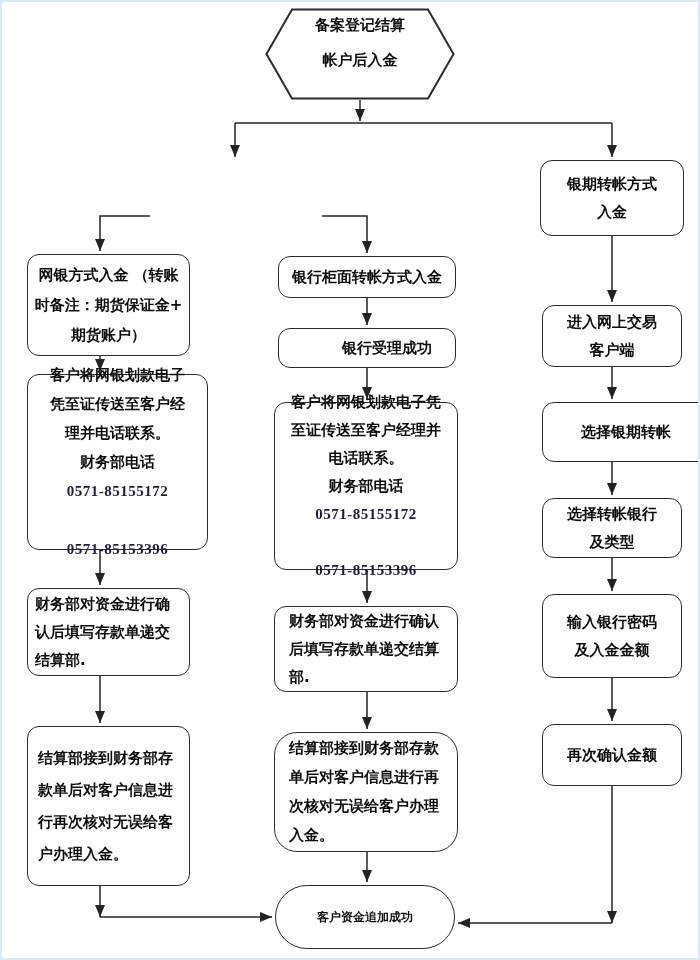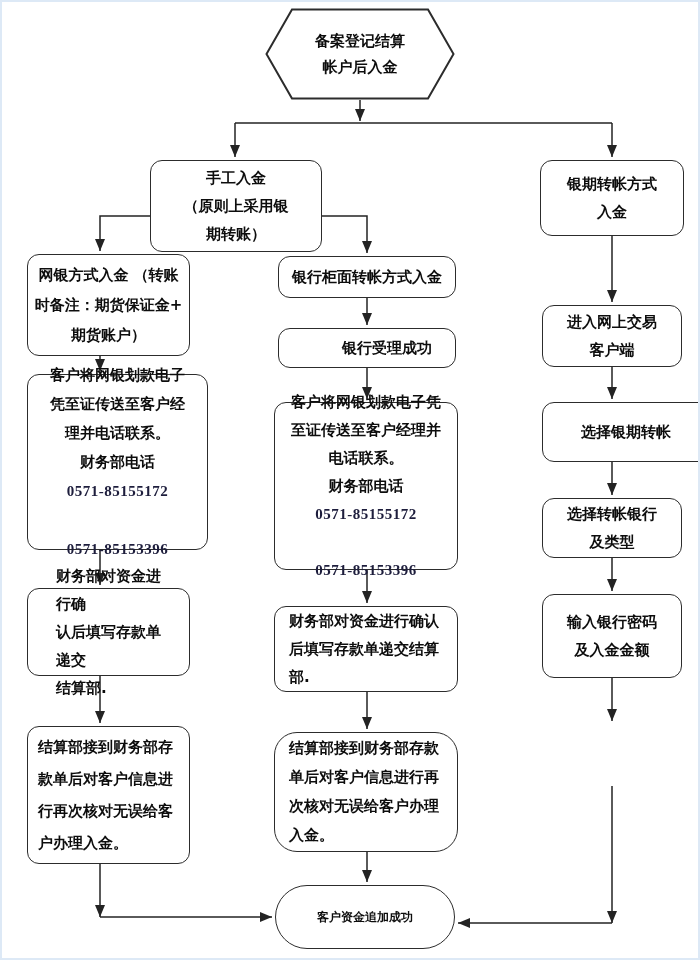--- a/index.html
+++ b/index.html
@@ -32,23 +32,23 @@
   .para{text-align:left;}
   .stadium{border-radius:32px;}
   .phone{
     font-family:"Liberation Serif","DejaVu Serif",serif;
     color:var(--phone,#1d1d3c);
     font-weight:700;
     letter-spacing:0.5px;
     text-align:center;
   }
   .hexwrap{
-    position:absolute;display:flex;align-items:center;justify-content:center;
+    position:absolute;display:flex;align-items:flex-start;justify-content:center;
     text-align:center;white-space:pre-line;font-weight:600;
-    font-size:15px;line-height:26px;color:var(--text,#0d0d0d);
+    font-size:15px;line-height:35px;color:var(--text,#0d0d0d);
   }
   .hexwrap svg{position:absolute;left:0;top:0;}
   .hexwrap span{position:relative;}
 </style>
 </head>
 <body>
 
 <div id="canvas">
 
   <svg id="connectors" viewBox="0 0 700 960" xmlns="http://www.w3.org/2000/svg">
@@ -88,25 +88,20 @@
   </svg>
 
   <div class="hexwrap" style="left:263px;top:6px;width:190px;height:92px;">
     <svg width="190" height="92" viewBox="0 0 190 92">
       <polygon points="27,1.5 163,1.5 188.5,46 163,90.5 27,90.5 1.5,46" fill="var(--box_bg,#fff)" stroke="var(--box_border,#2c2c2c)" stroke-width="2"></polygon>
     </svg>
     <span>备案登记结算
 帐户后入金</span>
   </div>
 
-  <div class="node" style="left:148px;top:158px;width:172px;height:92px;">
-    <span class="inner">手工入金
-（原则上采用银
-期转账）</span>
-  </div>
 
   <div class="node" style="left:538px;top:158px;width:144px;height:76px;">
     <span class="inner">银期转帐方式
 入金</span>
   </div>
 
   <div class="node" style="left:25px;top:252px;width:163px;height:102px;padding:16px 4px;line-height:30px;">
     <span class="inner">网银方式入金 （转账
 时备注：期货保证金+
 期货账户）</span>
@@ -135,33 +130,33 @@
     <div class="inner">
       <span>客户将网银划款电子凭
 至证传送至客户经理并
 电话联系。
 财务部电话</span>
       <div class="phone">0571-85155172</div>
       <div class="phone">0571-85153396</div>
     </div>
   </div>
 
-  <div class="node para" style="left:25px;top:586px;width:163px;height:88px;padding:0 28px;">
+  <div class="node para" style="left:25px;top:586px;width:163px;height:88px;padding:0 7px;">
     <span class="inner">财务部对资金进行确
 认后填写存款单递交
 结算部.</span>
   </div>
 
   <div class="node para" style="left:272px;top:604px;width:184px;height:86px;padding:0 14px;">
     <span class="inner">财务部对资金进行确认
 后填写存款单递交结算
 部.</span>
   </div>
 
-  <div class="node para" style="left:25px;top:724px;width:163px;height:138px;padding:0 10px;line-height:32px;">
+  <div class="node para" style="left:25px;top:724px;width:163px;height:160px;padding:0 10px;line-height:32px;">
     <span class="inner">结算部接到财务部存
 款单后对客户信息进
 行再次核对无误给客
 户办理入金。</span>
   </div>
 
   <div class="node para" style="left:272px;top:730px;width:184px;height:120px;padding:0 14px;line-height:29px;border-radius:23px;">
     <span class="inner">结算部接到财务部存款
 单后对客户信息进行再
 次核对无误给客户办理
@@ -180,18 +175,21 @@
   <div class="node" style="left:540px;top:496px;width:140px;height:60px;">
     <span class="inner">选择转帐银行
 及类型</span>
   </div>
 
   <div class="node" style="left:540px;top:592px;width:140px;height:84px;">
     <span class="inner">输入银行密码
 及入金金额</span>
   </div>
 
+  <div class="node" style="left:540px;top:722px;width:140px;height:62px;">
+    <span class="inner">再次确认金额</span>
+  </div>
 
   <div class="node stadium" style="left:273px;top:883px;width:180px;height:64px;font-size:12px;">
     <span class="inner">客户资金追加成功</span>
   </div>
 
 </div>
 
 </body></html>

